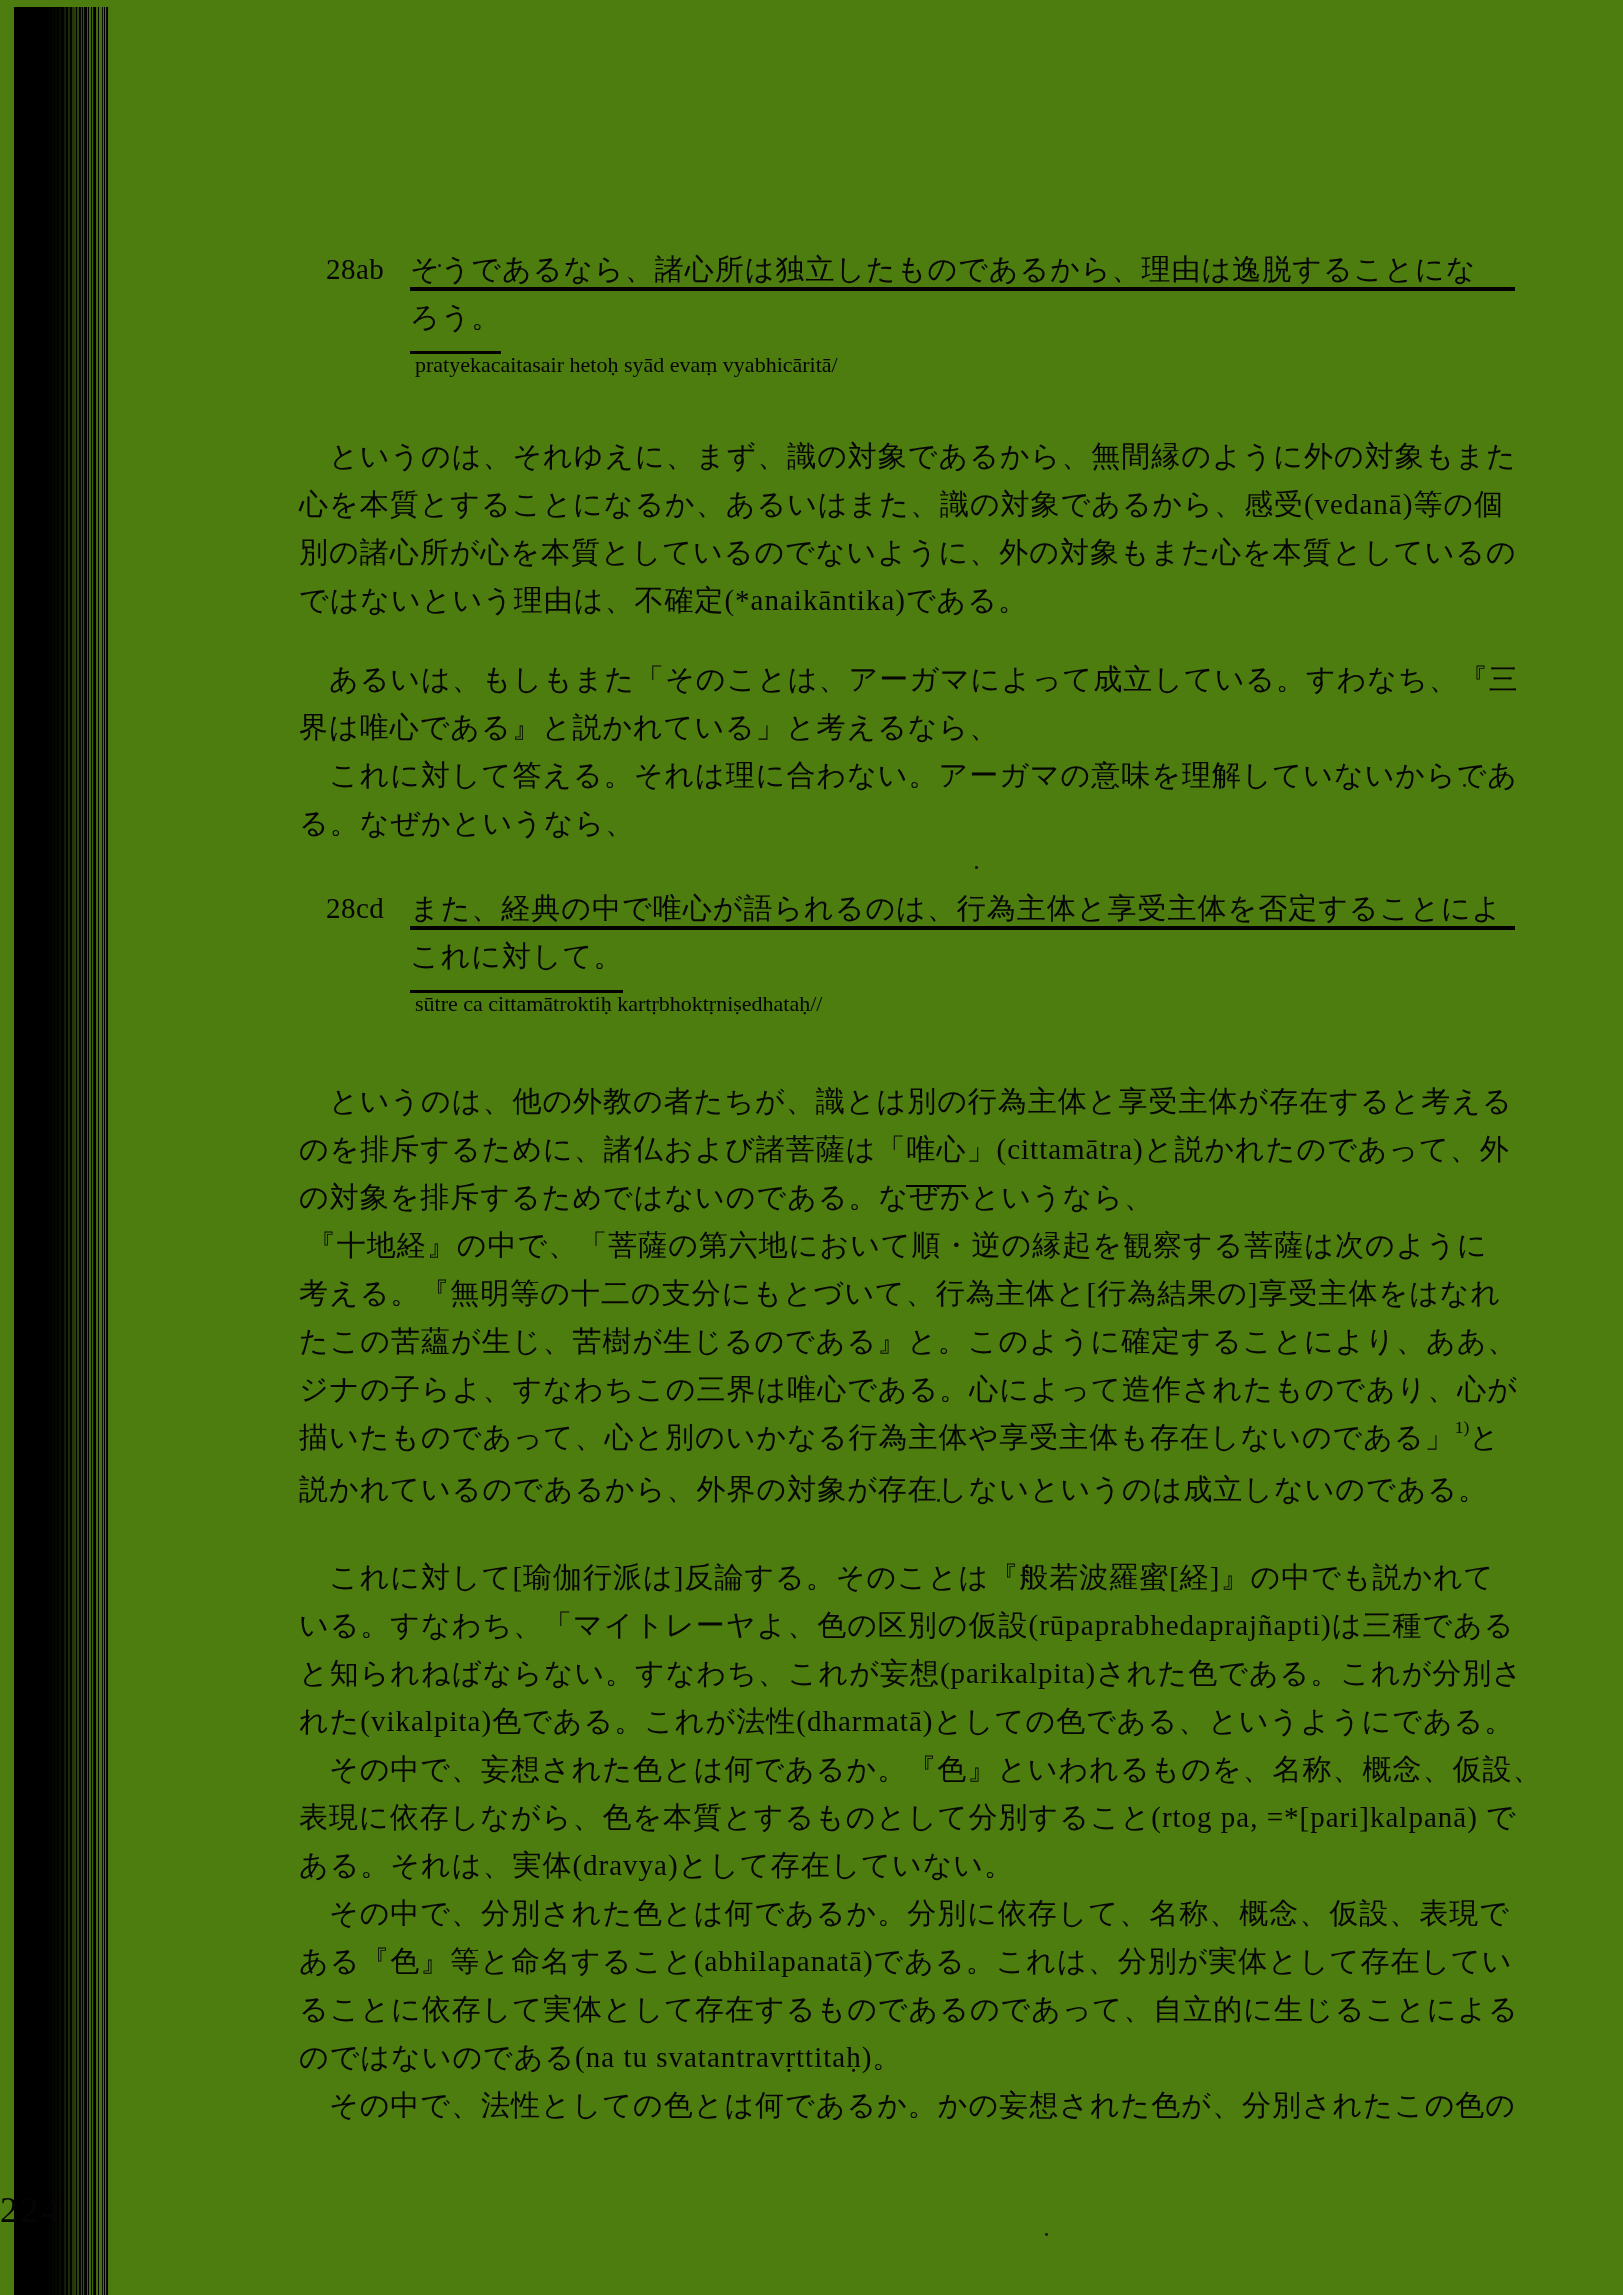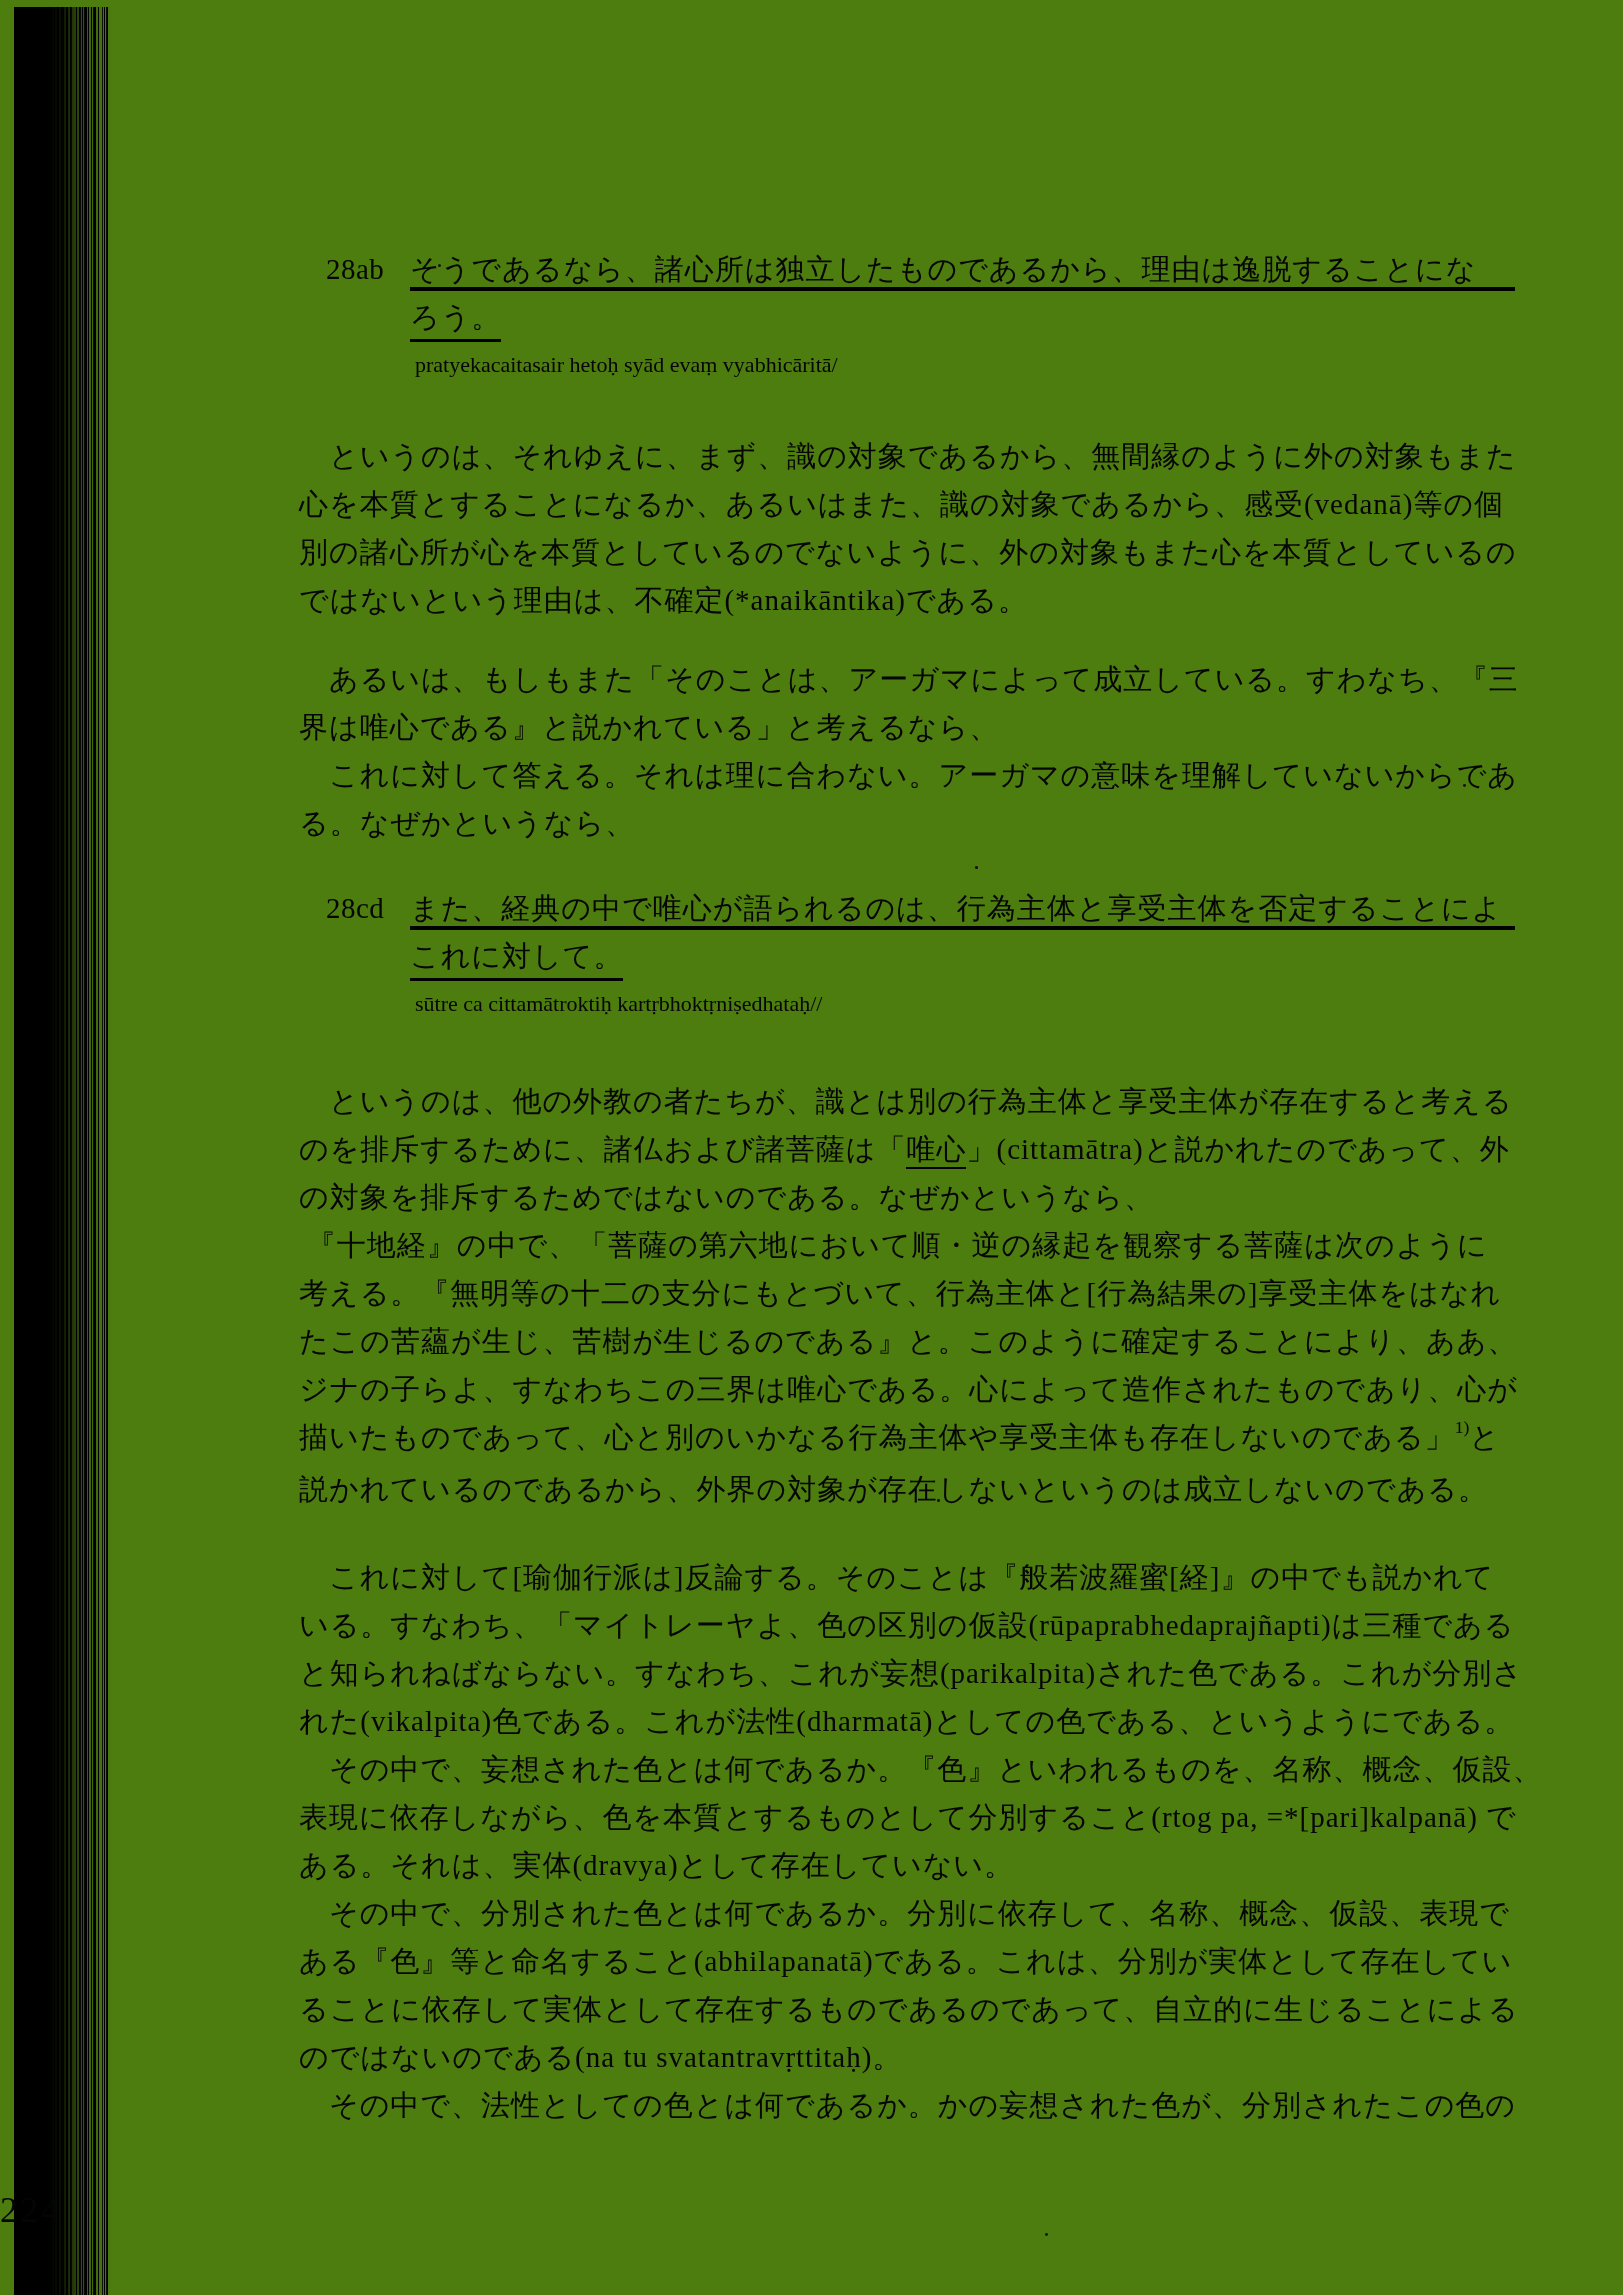--- a/index.html
+++ b/index.html
@@ -23,22 +23,22 @@
   .line{
     position:relative;
     font-size:29px;line-height:48px;letter-spacing:1px;
     white-space:nowrap;
   }
   .pi{margin-left:30px;}   
   .ph{margin-left:7.8px;}   
   .v1,.v2{margin-left:111px;} 
   .v1::after{content:"";position:absolute;left:0;right:0;bottom:2px;height:3.9px;background:#000;}
   .verse-label{position:absolute;left:-84px;top:0;letter-spacing:0.5px;}
-  .uv{border-bottom:3.9px solid #000;padding-bottom:6px;}  
-  .u2{border-bottom:2.9px solid #000;padding-bottom:2px;}  
+  .uv{border-bottom:3.9px solid #000;padding-bottom:18px;}  
+  .u2{border-bottom:2.9px solid #000;padding-bottom:20px;}  
   .sup{font-size:17.7px;position:relative;top:-13.7px;letter-spacing:0;}
   .skt{margin-left:116px;letter-spacing:0;font-size:22px;}
   .pageno{
     position:absolute;top:2189px;left:0;width:100%;
     text-align:left;font-size:36px;letter-spacing:2.5px;
   }
   .speck{position:absolute;background:#151515;border-radius:50%;}
 </style>
 </head>
 <body>

